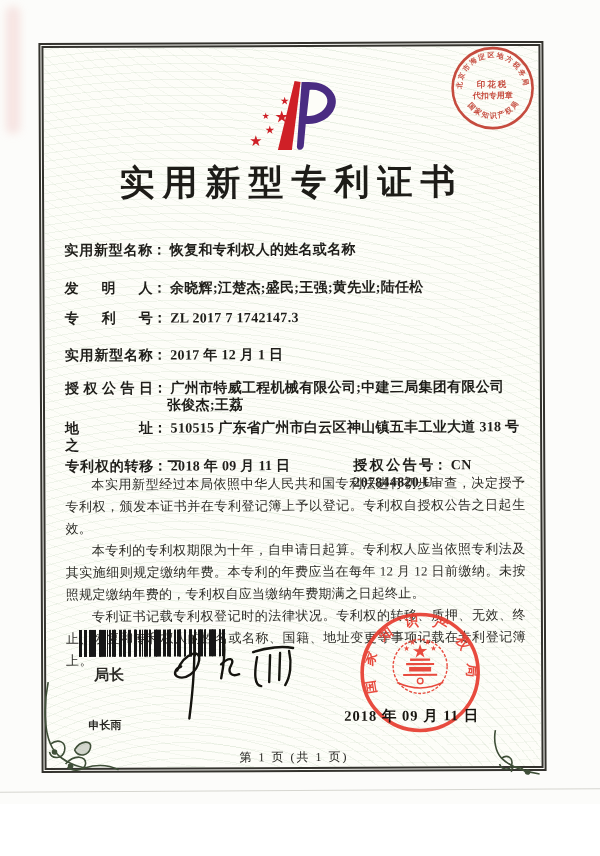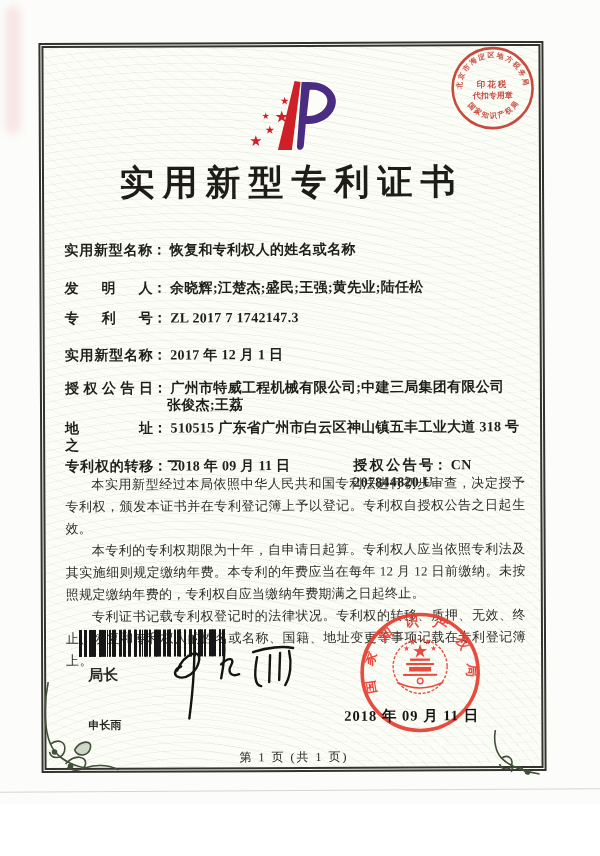--- a/index.html
+++ b/index.html
@@ -40,21 +40,21 @@
   
   .paras{position:absolute;left:20px;top:426px;width:460px;}
   .paras p{margin:0;font-size:13px;line-height:22px;text-indent:2em;
     text-align:justify;letter-spacing:.3px;color:#2e2d28;}
   
   .barcode{position:absolute;left:33px;top:582px;width:146px;height:27px;
     background-image:
       repeating-linear-gradient(90deg,#161616 0 2px,transparent 2px 5px),
       repeating-linear-gradient(90deg,#161616 0 1px,transparent 1px 7px),
       repeating-linear-gradient(90deg,#161616 0 3px,transparent 3px 11px);}
-  .director-title{position:absolute;left:42px;top:618px;font-size:15px;font-weight:600;}
+  .director-title{position:absolute;left:48px;top:618px;font-size:15px;font-weight:600;}
   .director-name{position:absolute;left:42px;top:670px;font-size:11px;font-weight:600;}
   .signature{position:absolute;left:115px;top:583px;}
   .big-seal{position:absolute;left:304px;top:556px;}
   .seal-date{position:absolute;left:298px;top:660px;width:190px;font-size:14.5px;
     font-weight:700;letter-spacing:1px;color:#17140f;z-index:3;}
   .pagefoot{position:absolute;left:0;top:702px;width:100%;text-align:center;
     font-size:12px;letter-spacing:2px;color:#23221e;}
   .fl-left{position:absolute;left:-8px;top:632px;}
   .fl-right{position:absolute;left:424px;top:682px;}
   .stamp{position:absolute;left:405px;top:-2px;}

